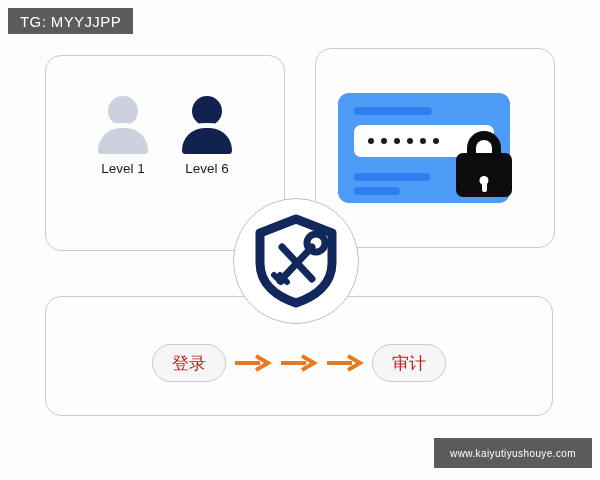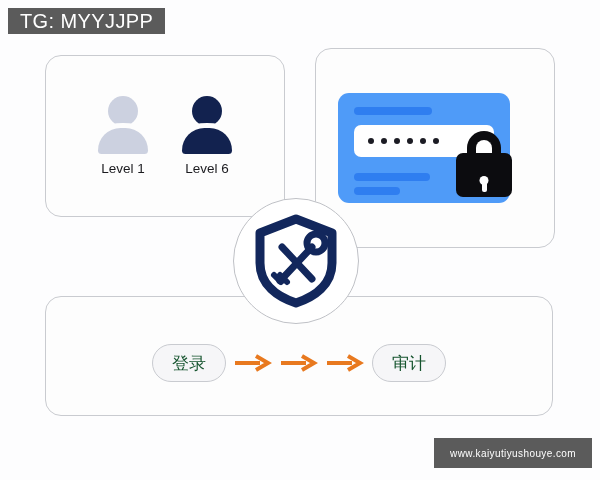--- a/index.html
+++ b/index.html
@@ -10,37 +10,37 @@
     overflow:hidden;
     position:relative;
   }
   .stage{position:absolute;inset:0;background:#fdfdfe;}
 
   
   .badge{
     position:absolute;
     background:#5b5b5b;
     color:#ffffff;
-    font-size:20px;
+    font-size:15px;
     letter-spacing:.4px;
     display:flex;align-items:center;justify-content:center;
     white-space:nowrap;
   }
   .badge-tl{left:8px;top:8px;height:26px;padding:0 12px;}
   .badge-br{right:8px;bottom:12px;height:30px;padding:0 16px;font-size:10px;}
 
   
   .card{
     position:absolute;
     background:#fdfdfd;
     border:1px solid #c9cbd0;
     border-radius:16px;
     box-sizing:border-box;
   }
-  #card-users{left:45px;top:55px;width:240px;height:162px;}
+  #card-users{left:45px;top:55px;width:240px;height:196px;}
   #card-password{left:315px;top:48px;width:240px;height:200px;}
   #card-flow{left:45px;top:296px;width:508px;height:120px;}
 
   
   .avatar-row{
     position:absolute;left:0;top:40px;width:100%;
     display:flex;justify-content:center;gap:22px;
   }
   .avatar-col{display:flex;flex-direction:column;align-items:center;width:62px;}
   .avatar{
@@ -116,21 +116,21 @@
 
   
   .flow-row{
     position:absolute;left:0;top:46px;width:100%;height:40px;
     display:flex;align-items:center;justify-content:center;gap:8px;
   }
   .chip{
     min-width:74px;height:38px;padding:0 16px;
     background:#f6f6f8;border:1px solid #c9cbd0;border-radius:19px;
     display:flex;align-items:center;justify-content:center;
-    font-size:17px;color:#14532d;
+    font-size:17px;color:#b91c1c;
     font-family:"DejaVu Sans","Liberation Sans",sans-serif;
     box-sizing:border-box;white-space:nowrap;
   }
   .arrow{width:38px;height:18px;flex:none;}
 </style>
 </head>
 <body>
 
 <div class="stage">
 

